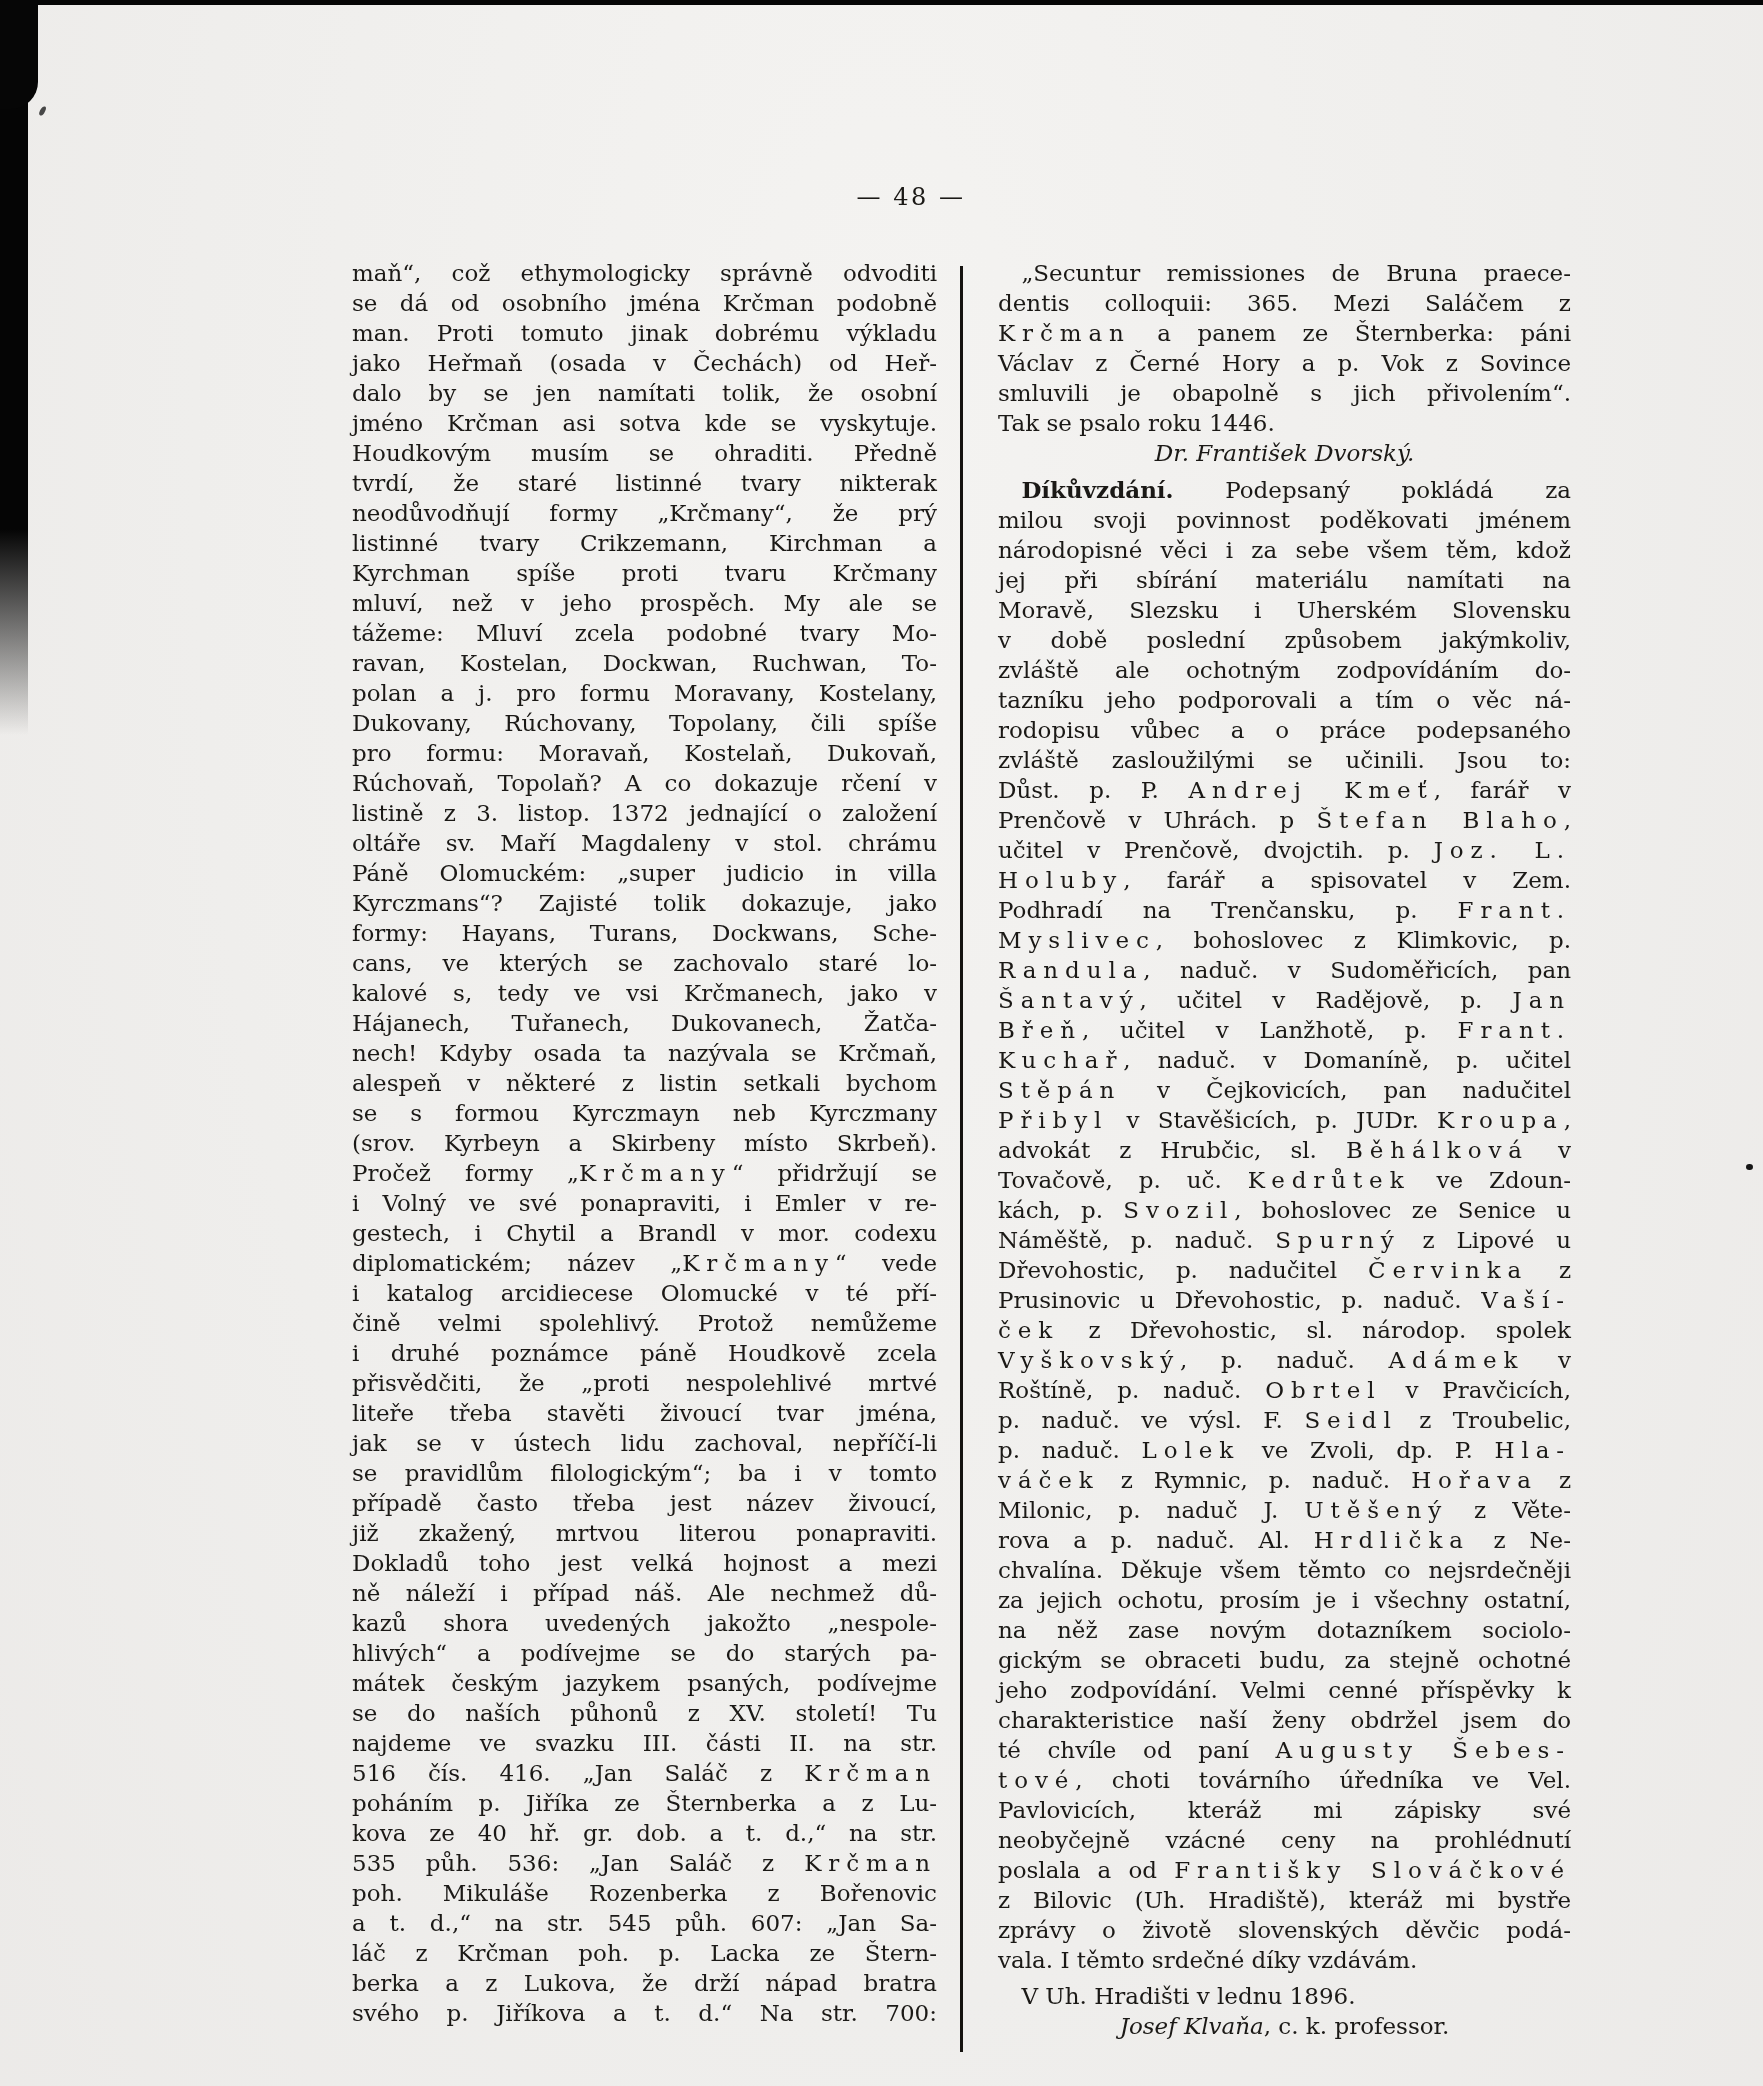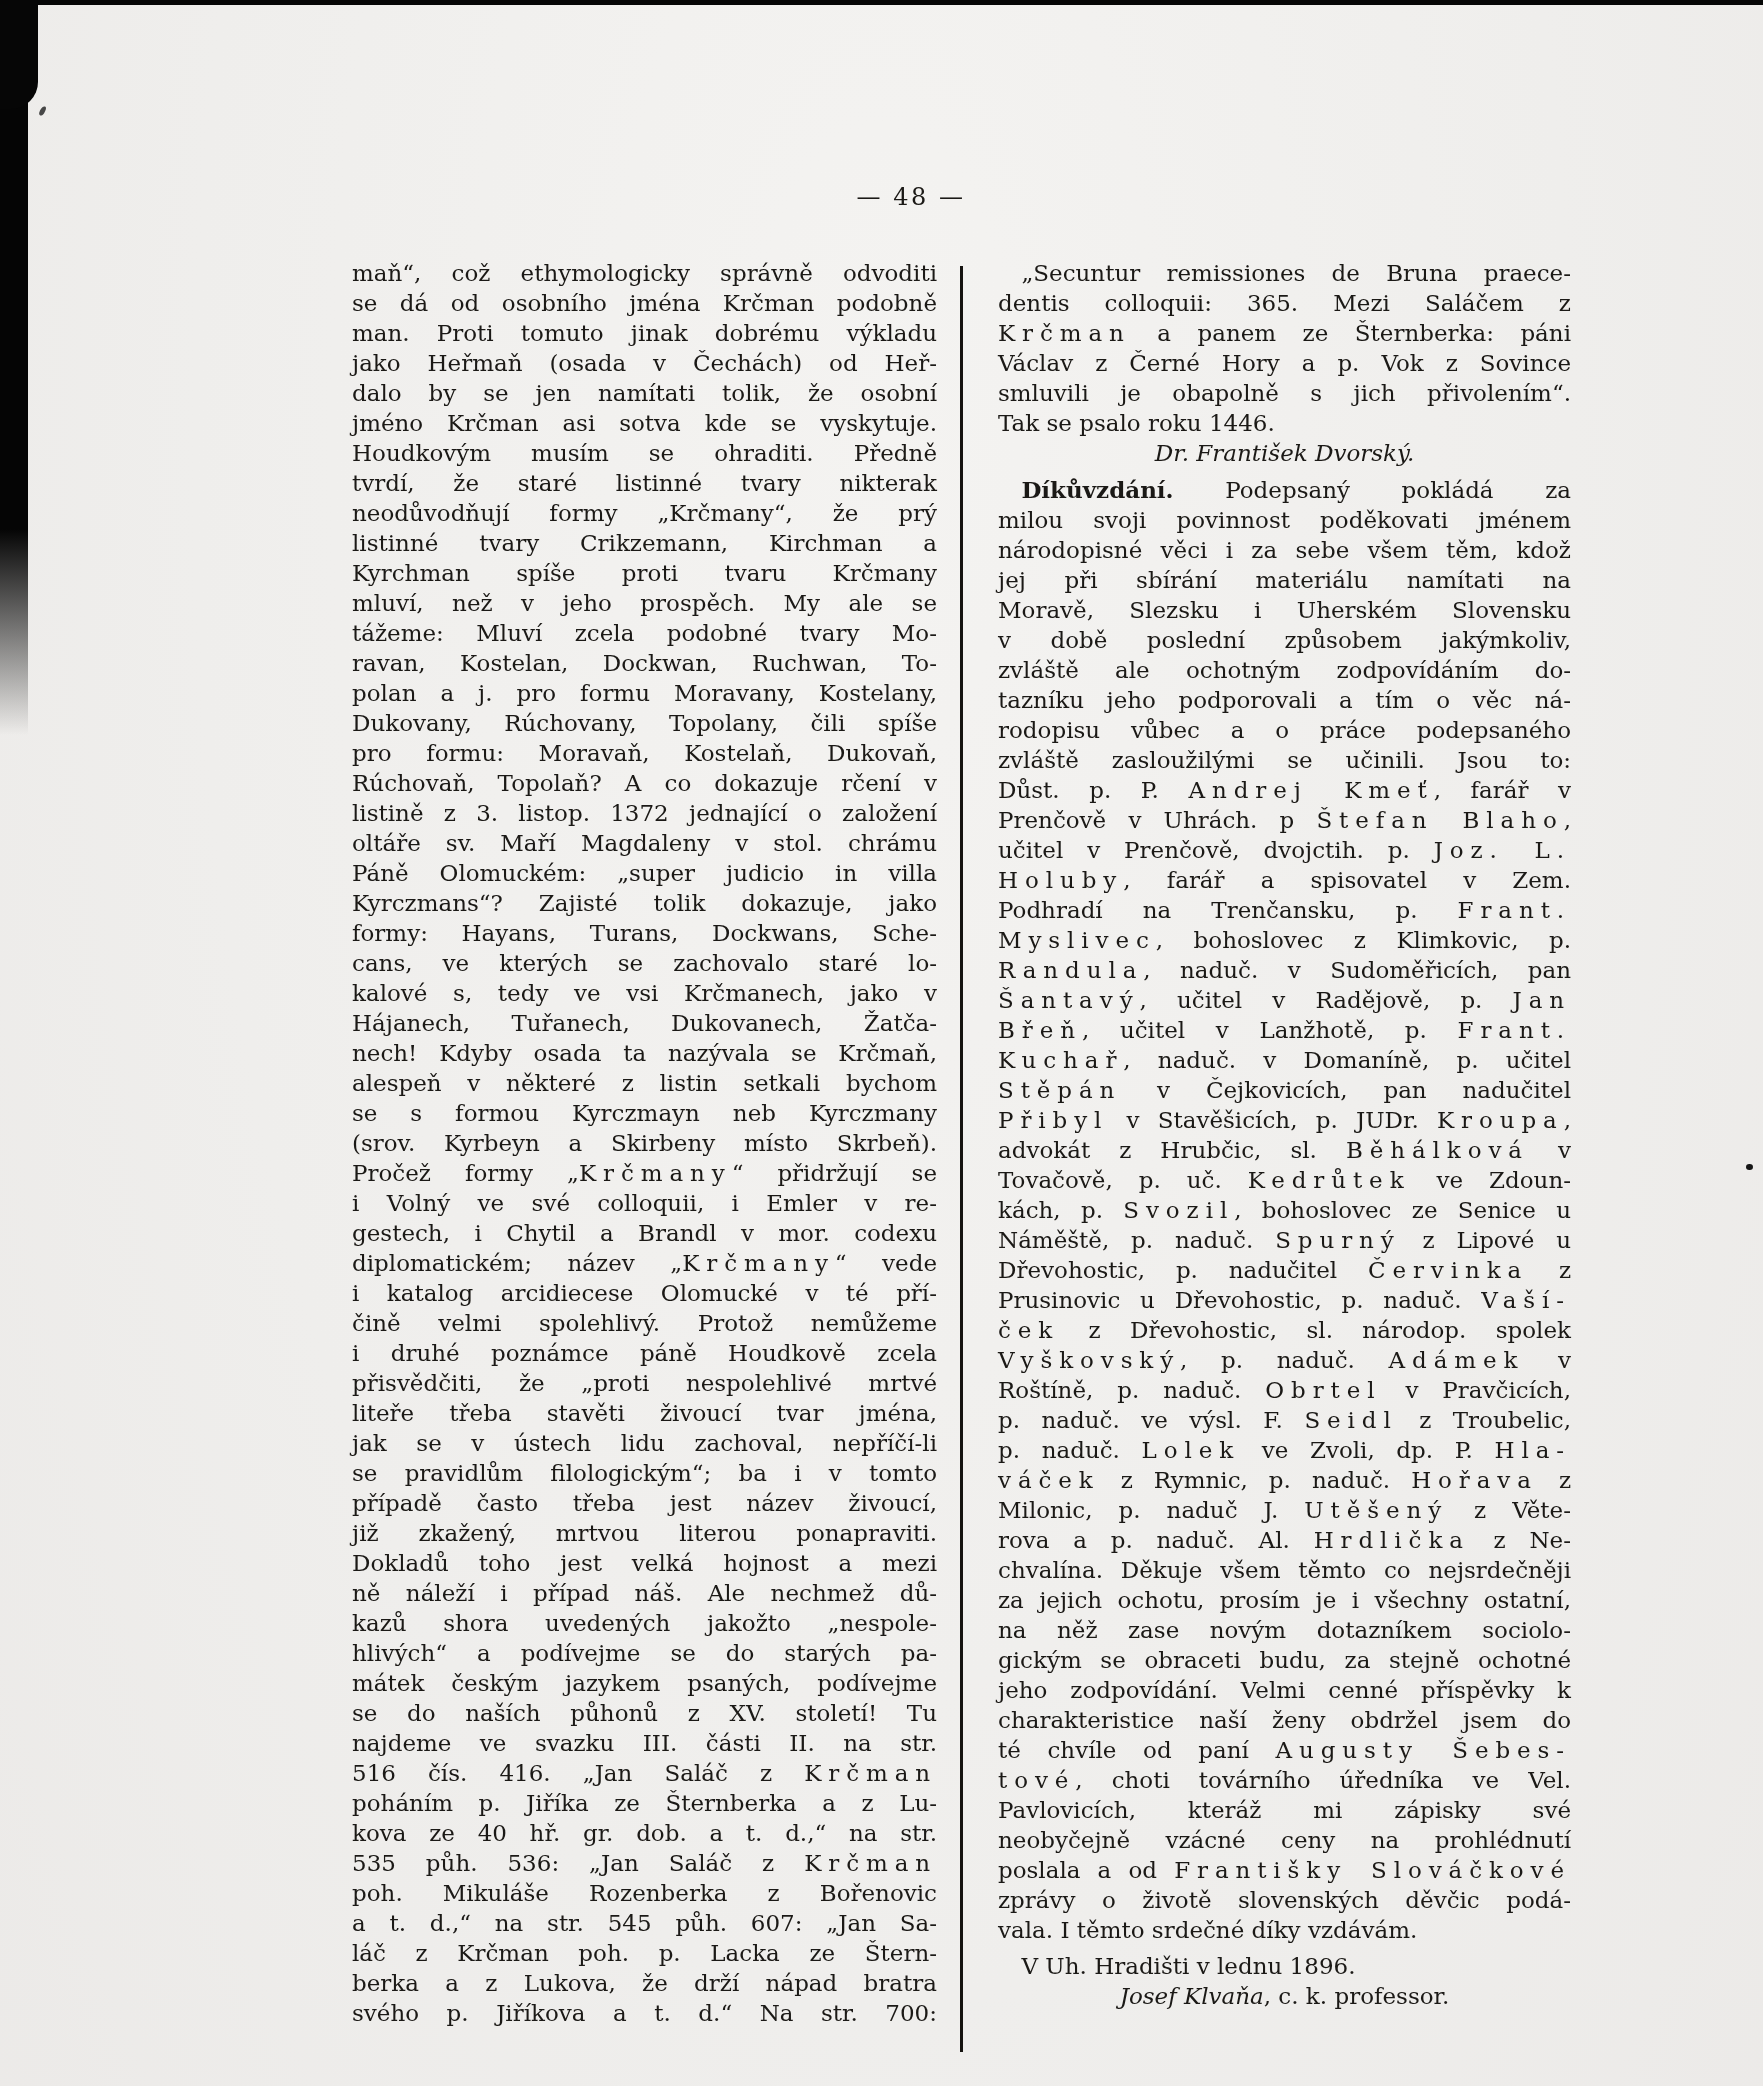--- a/index.html
+++ b/index.html
@@ -91,21 +91,21 @@
       <div class="line"><span>Kyrczmans“? Zajisté tolik dokazuje, jako</span></div>
       <div class="line"><span>formy: Hayans, Turans, Dockwans, Sche-</span></div>
       <div class="line"><span>cans, ve kterých se zachovalo staré lo-</span></div>
       <div class="line"><span>kalové s, tedy ve vsi Krčmanech, jako v</span></div>
       <div class="line"><span>Hájanech, Tuřanech, Dukovanech, Žatča-</span></div>
       <div class="line"><span>nech! Kdyby osada ta nazývala se Krčmaň,</span></div>
       <div class="line"><span>alespeň v některé z listin setkali bychom</span></div>
       <div class="line"><span>se s formou Kyrczmayn neb Kyrczmany</span></div>
       <div class="line"><span>(srov. Kyrbeyn a Skirbeny místo Skrbeň).</span></div>
       <div class="line"><span>Pročež formy „</span><span class="sp">Krčmany</span><span>“ přidržují se</span></div>
-      <div class="line"><span>i Volný ve své colloquii, i Emler v re-</span></div>
+      <div class="line"><span>i Volný ve své ponapraviti, i Emler v re-</span></div>
       <div class="line"><span>gestech, i Chytil a Brandl v mor. codexu</span></div>
       <div class="line"><span>diplomatickém; název „</span><span class="sp">Krčmany</span><span>“ vede</span></div>
       <div class="line"><span>i katalog arcidiecese Olomucké v té pří-</span></div>
       <div class="line"><span>čině velmi spolehlivý.  Protož nemůžeme</span></div>
       <div class="line"><span>i druhé poznámce páně Houdkově zcela</span></div>
       <div class="line"><span>přisvědčiti, že „proti nespolehlivé mrtvé</span></div>
       <div class="line"><span>liteře třeba stavěti živoucí tvar jména,</span></div>
       <div class="line"><span>jak se v ústech lidu zachoval, nepříčí-li</span></div>
       <div class="line"><span>se pravidlům filologickým“; ba i v tomto</span></div>
       <div class="line"><span>případě často třeba jest název živoucí,</span></div>
@@ -176,20 +176,21 @@
       <div class="line"><span>za jejich ochotu, prosím je i všechny ostatní,</span></div>
       <div class="line"><span>na něž zase novým dotazníkem sociolo-</span></div>
       <div class="line"><span>gickým se obraceti budu, za stejně ochotné</span></div>
       <div class="line"><span>jeho zodpovídání. Velmi cenné příspěvky k</span></div>
       <div class="line"><span>charakteristice naší ženy obdržel jsem do</span></div>
       <div class="line"><span>té chvíle od paní </span><span class="sp">Augusty Šebes-</span></div>
       <div class="line"><span class="sp">tové</span><span>, choti továrního úředníka ve Vel.</span></div>
       <div class="line"><span>Pavlovicích, kteráž mi zápisky své</span></div>
       <div class="line"><span>neobyčejně vzácné ceny na prohlédnutí</span></div>
       <div class="line"><span>poslala a od </span><span class="sp">Františky Slováčkové</span></div>
+      <div class="line"><span>z Bilovic (Uh. Hradiště), kteráž mi bystře</span></div>
       <div class="line"><span>zprávy o životě slovenských děvčic podá-</span></div>
       <div class="line last"><span>vala. I těmto srdečné díky vzdávám.</span></div>
       <div class="line last ind gap"><span>V Uh. Hradišti v lednu 1896.</span></div>
       <div class="line center"><span class="i">Josef Klvaňa</span><span>, c. k. professor.</span></div>
     </div>
 
 </div>
 
 
 </body></html>

